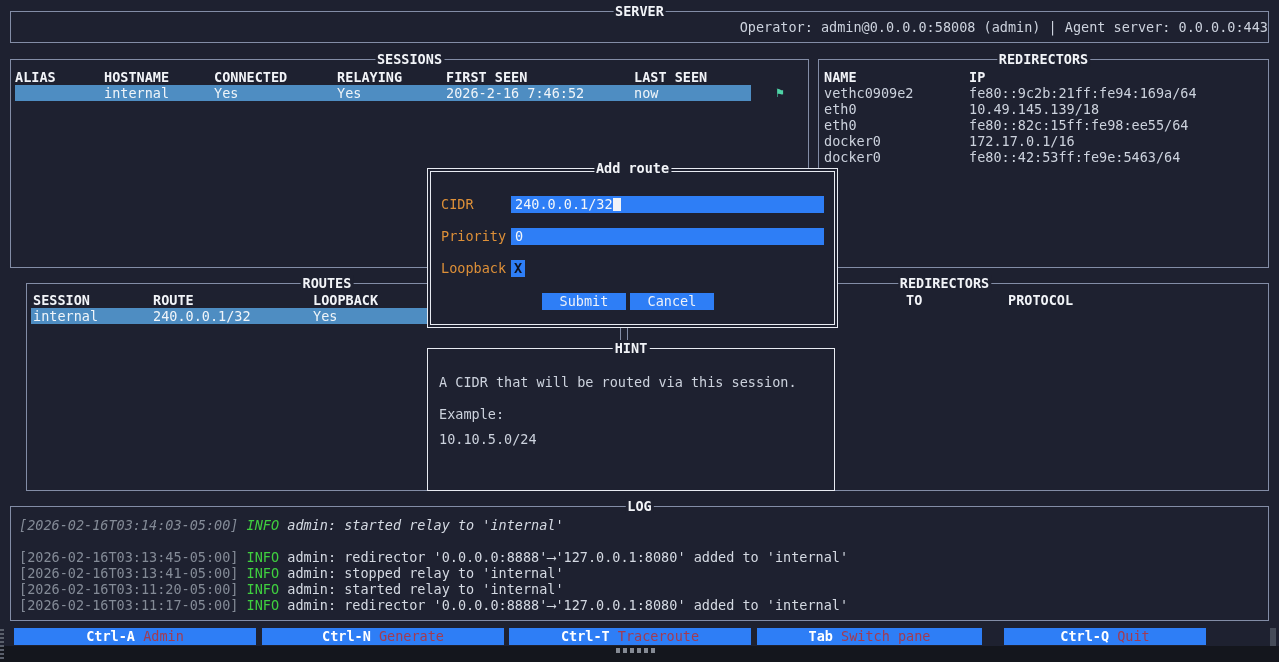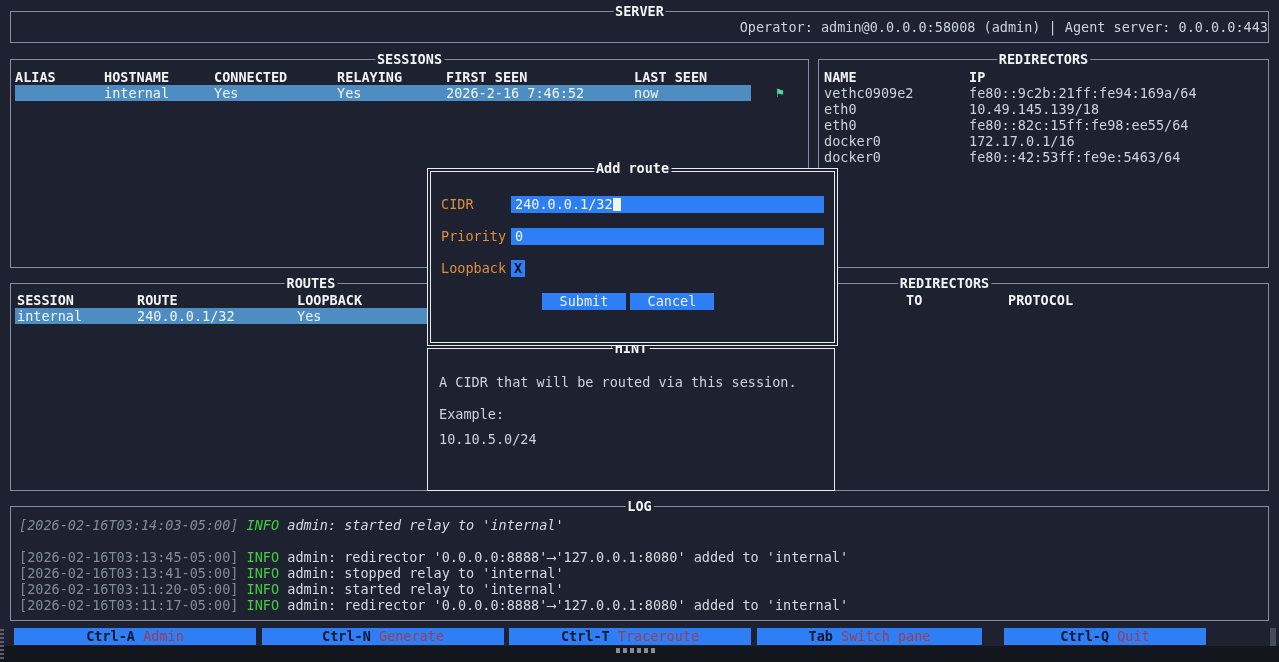--- a/index.html
+++ b/index.html
@@ -15,21 +15,21 @@
     position:absolute; top:-9px; left:50%; transform:translateX(-50%);
     background:#1e2130; padding:0 2px; font-weight:bold; color:#f2f4f8; white-space:nowrap;
   }
   .cell { position:absolute; white-space:nowrap; }
   .hdr  { font-weight:bold; color:#f2f4f8; }
   .txt  { color:#ccd2dd; }
   .hlrow { position:absolute; background:#4e8dc2; height:16px; }
   .hlrow .cell { color:#f0f5f9; top:0; }
   .flag { color:#4ed3a6; font-size:13px; }
   
-  .dlg { position:absolute; left:427px; top:168px; width:411px; height:178px;
+  .dlg { position:absolute; left:427px; top:168px; width:411px; height:160px;
          background:#1e2130; border:1px solid #e8ebf2; z-index:20; }
   .dlg-inner { position:absolute; inset:2px; border:1px solid #e8ebf2; pointer-events:none; }
   .dlg .ptitle { background:#1e2130; }
   .flabel { position:absolute; left:13px; color:#de9038; white-space:nowrap; }
   .inp { position:absolute; left:83px; width:313px; height:17px; background:#2e7ef6;
          color:#f2f6fa; padding-left:4px; line-height:17px; white-space:nowrap; }
   .cursor { display:inline-block; width:8px; height:13px; background:#f0f3f7;
             vertical-align:-2px; margin-left:0px; }
   .chk { position:absolute; left:83px; width:14px; height:17px; background:#2e7ef6;
          color:#0e1220; font-weight:bold; text-align:center; line-height:17px; }
@@ -39,21 +39,21 @@
   .hint { position:absolute; left:427px; top:348px; width:408px; height:143px;
           background:#1e2130; border:1px solid #e8ebf2; z-index:15; }
   
   .logline { position:absolute; left:8px; white-space:nowrap; }
   .lts { color:#848b97; }
   .llv { color:#3fcf3f; }
   .lmsg { color:#d4d9e2; }
   
   .sbtn { position:absolute; top:628px; height:17px; background:#2e7ef6;
           text-align:center; line-height:17px; cursor:pointer; white-space:nowrap; }
-  .skey { color:#0f172a; font-weight:bold; }
+  .skey { color:#ffffff; font-weight:bold; }
   .slbl { color:#a43b50; }
   
   #desktop { position:absolute; left:0; top:646px; width:1279px; height:16px; background:#14161d; }
   #dots { position:absolute; left:616px; top:648px; display:flex; gap:3px; }
   #dots i { width:4px; height:5px; background:#858a94; display:block; }
   #left-dashes { position:absolute; left:0px; top:629px; width:4px; height:30px;
     background:repeating-linear-gradient(to bottom,#5a5f6b 0 2px,transparent 2px 4px); z-index:30; }
   #right-bar { position:absolute; left:1270px; top:628px; width:6px; height:18px; background:#454b58; z-index:30; }
 </style>
 </head>
@@ -93,21 +93,21 @@
     <span class="cell txt" style="left:5px;   top:41px;">eth0</span>
     <span class="cell txt" style="left:150px; top:41px;">10.49.145.139/18</span>
     <span class="cell txt" style="left:5px;   top:57px;">eth0</span>
     <span class="cell txt" style="left:150px; top:57px;">fe80::82c:15ff:fe98:ee55/64</span>
     <span class="cell txt" style="left:5px;   top:73px;">docker0</span>
     <span class="cell txt" style="left:150px; top:73px;">172.17.0.1/16</span>
     <span class="cell txt" style="left:5px;   top:89px;">docker0</span>
     <span class="cell txt" style="left:150px; top:89px;">fe80::42:53ff:fe9e:5463/64</span>
   </div>
 
-  <div class="panel" style="left:10px; top:283px; width:602px; height:208px;padding-left:18px;">
+  <div class="panel" style="left:26px; top:283px; width:602px; height:208px;padding-left:18px;">
     <span class="ptitle">ROUTES</span>
     <span class="cell hdr" style="left:6px;   top:8px;">SESSION</span>
     <span class="cell hdr" style="left:126px; top:8px;">ROUTE</span>
     <span class="cell hdr" style="left:286px; top:8px;">LOOPBACK</span>
     <div class="hlrow" style="left:4px; top:24px; width:560px;">
       <span class="cell" style="left:2px;">internal</span>
       <span class="cell" style="left:122px;">240.0.0.1/32</span>
       <span class="cell" style="left:282px;">Yes</span>
     </div>
   </div>

